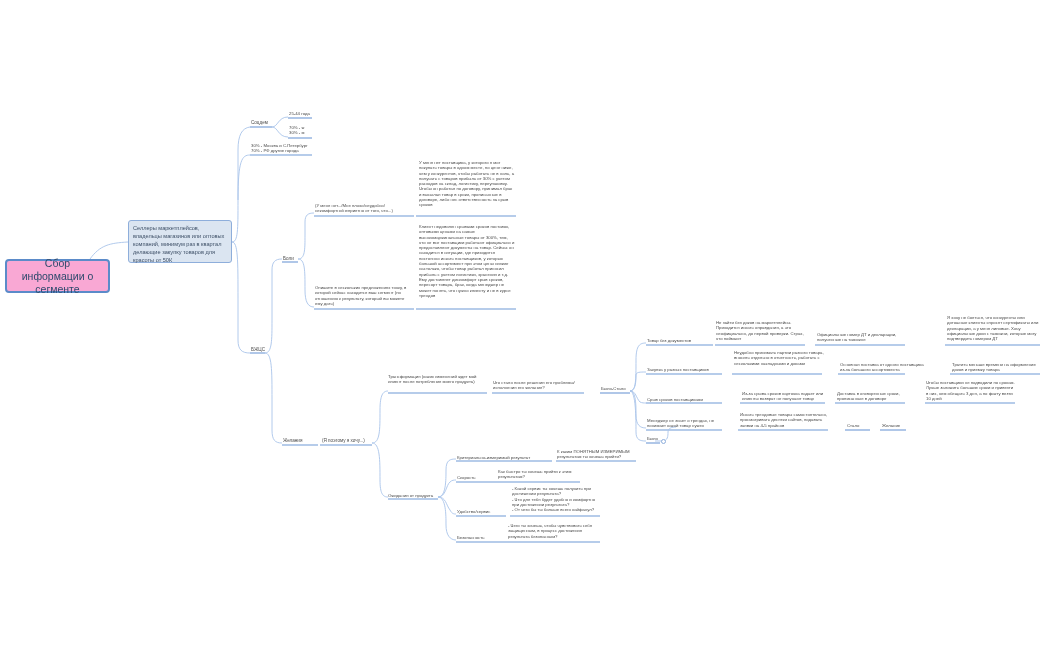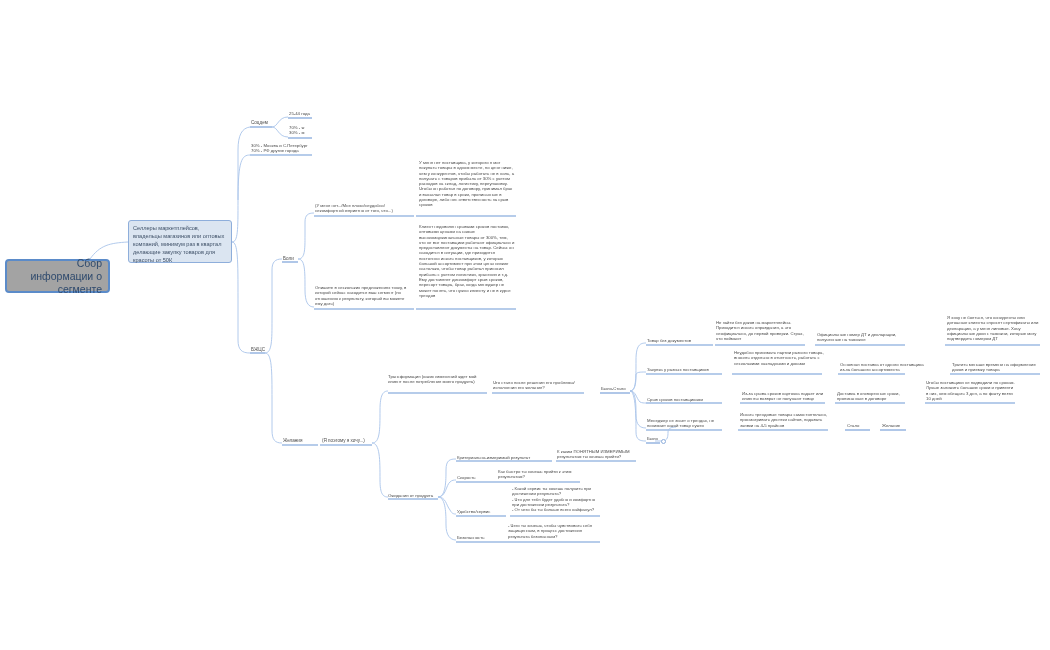--- a/index.html
+++ b/index.html
@@ -6,22 +6,22 @@
     body {
       width:1050px; height:650px; position:relative; overflow:hidden;
       background:#ffffff;
       font-family:"Liberation Sans", "DejaVu Sans", sans-serif;
       color:#3a3a3a;
     }
     #canvas { position:absolute; left:0; top:0; width:1050px; height:650px; }
     svg.links { position:absolute; left:0; top:0; width:1050px; height:650px; pointer-events:none; }
     .root {
       position:absolute; left:5px; top:259px; width:105px; height:34px;
-      background:#a3a3a3; border:2px solid #5b8bc9; border-radius:4px;
-      display:flex; align-items:center; justify-content:center; text-align:right;
+      background:#f9a8d4; border:2px solid #5b8bc9; border-radius:4px;
+      display:flex; align-items:center; justify-content:center; text-align:center;
       font-size:10.5px; line-height:13px; color:#2f4a6d; box-sizing:border-box; padding:2px 6px;
     }
     .main {
       position:absolute; left:128px; top:220px; width:104px; height:43px;
       background:#dbe5f1; border:1px solid #8eaedb; border-radius:3px;
       font-size:5.6px; line-height:8px; color:#3d4f66; box-sizing:border-box; padding:3px 4px;
     }
     .lbl {
       position:absolute; font-size:4.6px; line-height:5.6px; color:#4a4a4a;
       white-space:pre-line;

